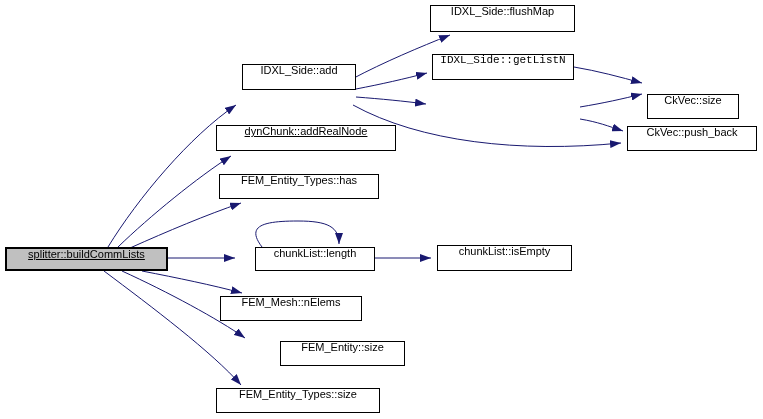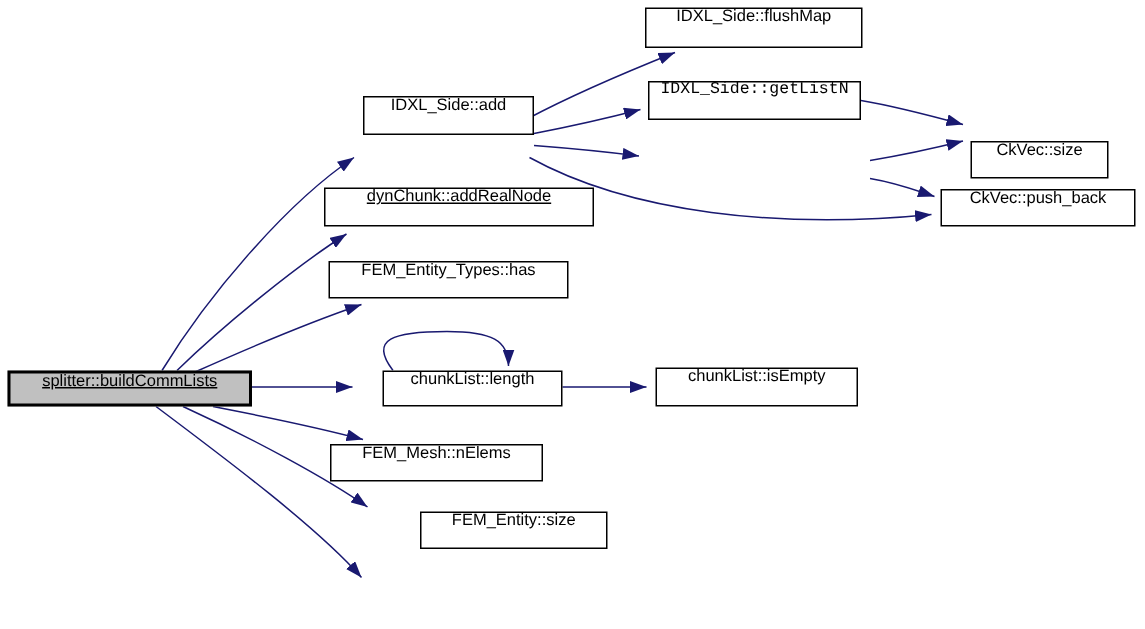--- a/index.html
+++ b/index.html
@@ -99,20 +99,23 @@
   </div>
 
   <div class="node" style="left:220px; top:296px; width:142px; height:25px;">
     <span>FEM_Mesh::nElems</span>
   </div>
 
   <div class="node" style="left:237px; top:341px; width:125px; height:25px;margin-left:43px;">
     <span>FEM_Entity::size</span>
   </div>
 
+  <div class="node" style="left:216px; top:388px; width:164px; height:25px;">
+    <span>FEM_Entity_Types::size</span>
+  </div>
 
   <div class="node" style="left:430px; top:5px; width:145px; height:27px;">
     <span>IDXL_Side::flushMap</span>
   </div>
 
   <div class="node" style="left:432px; top:54px; width:142px; height:26px;font-family:Liberation Mono, monospace;">
     <span>IDXL_Side::getListN</span>
   </div>
 
 

